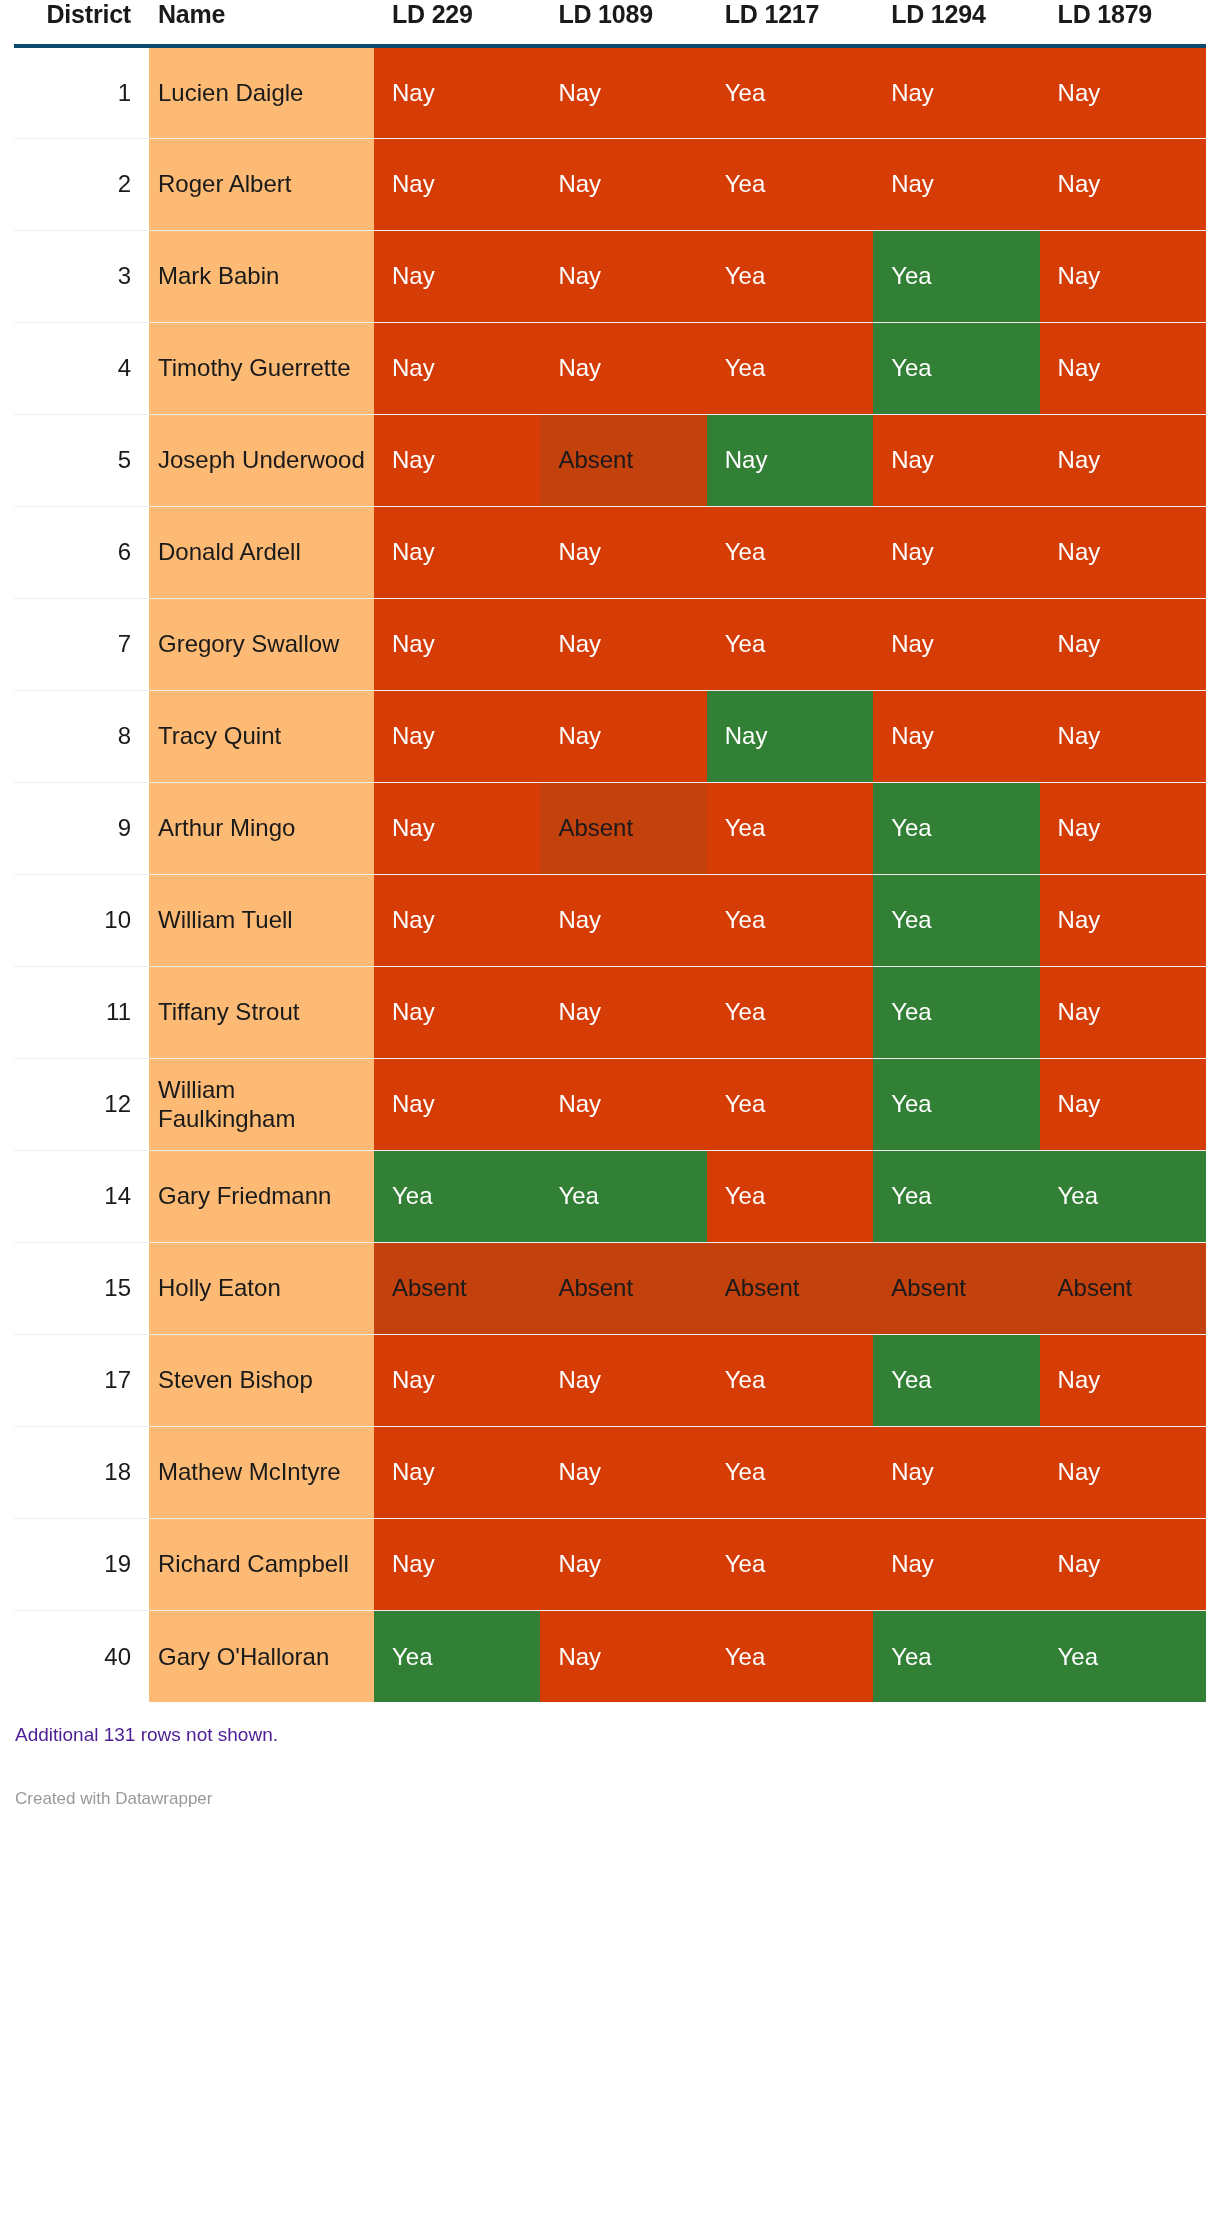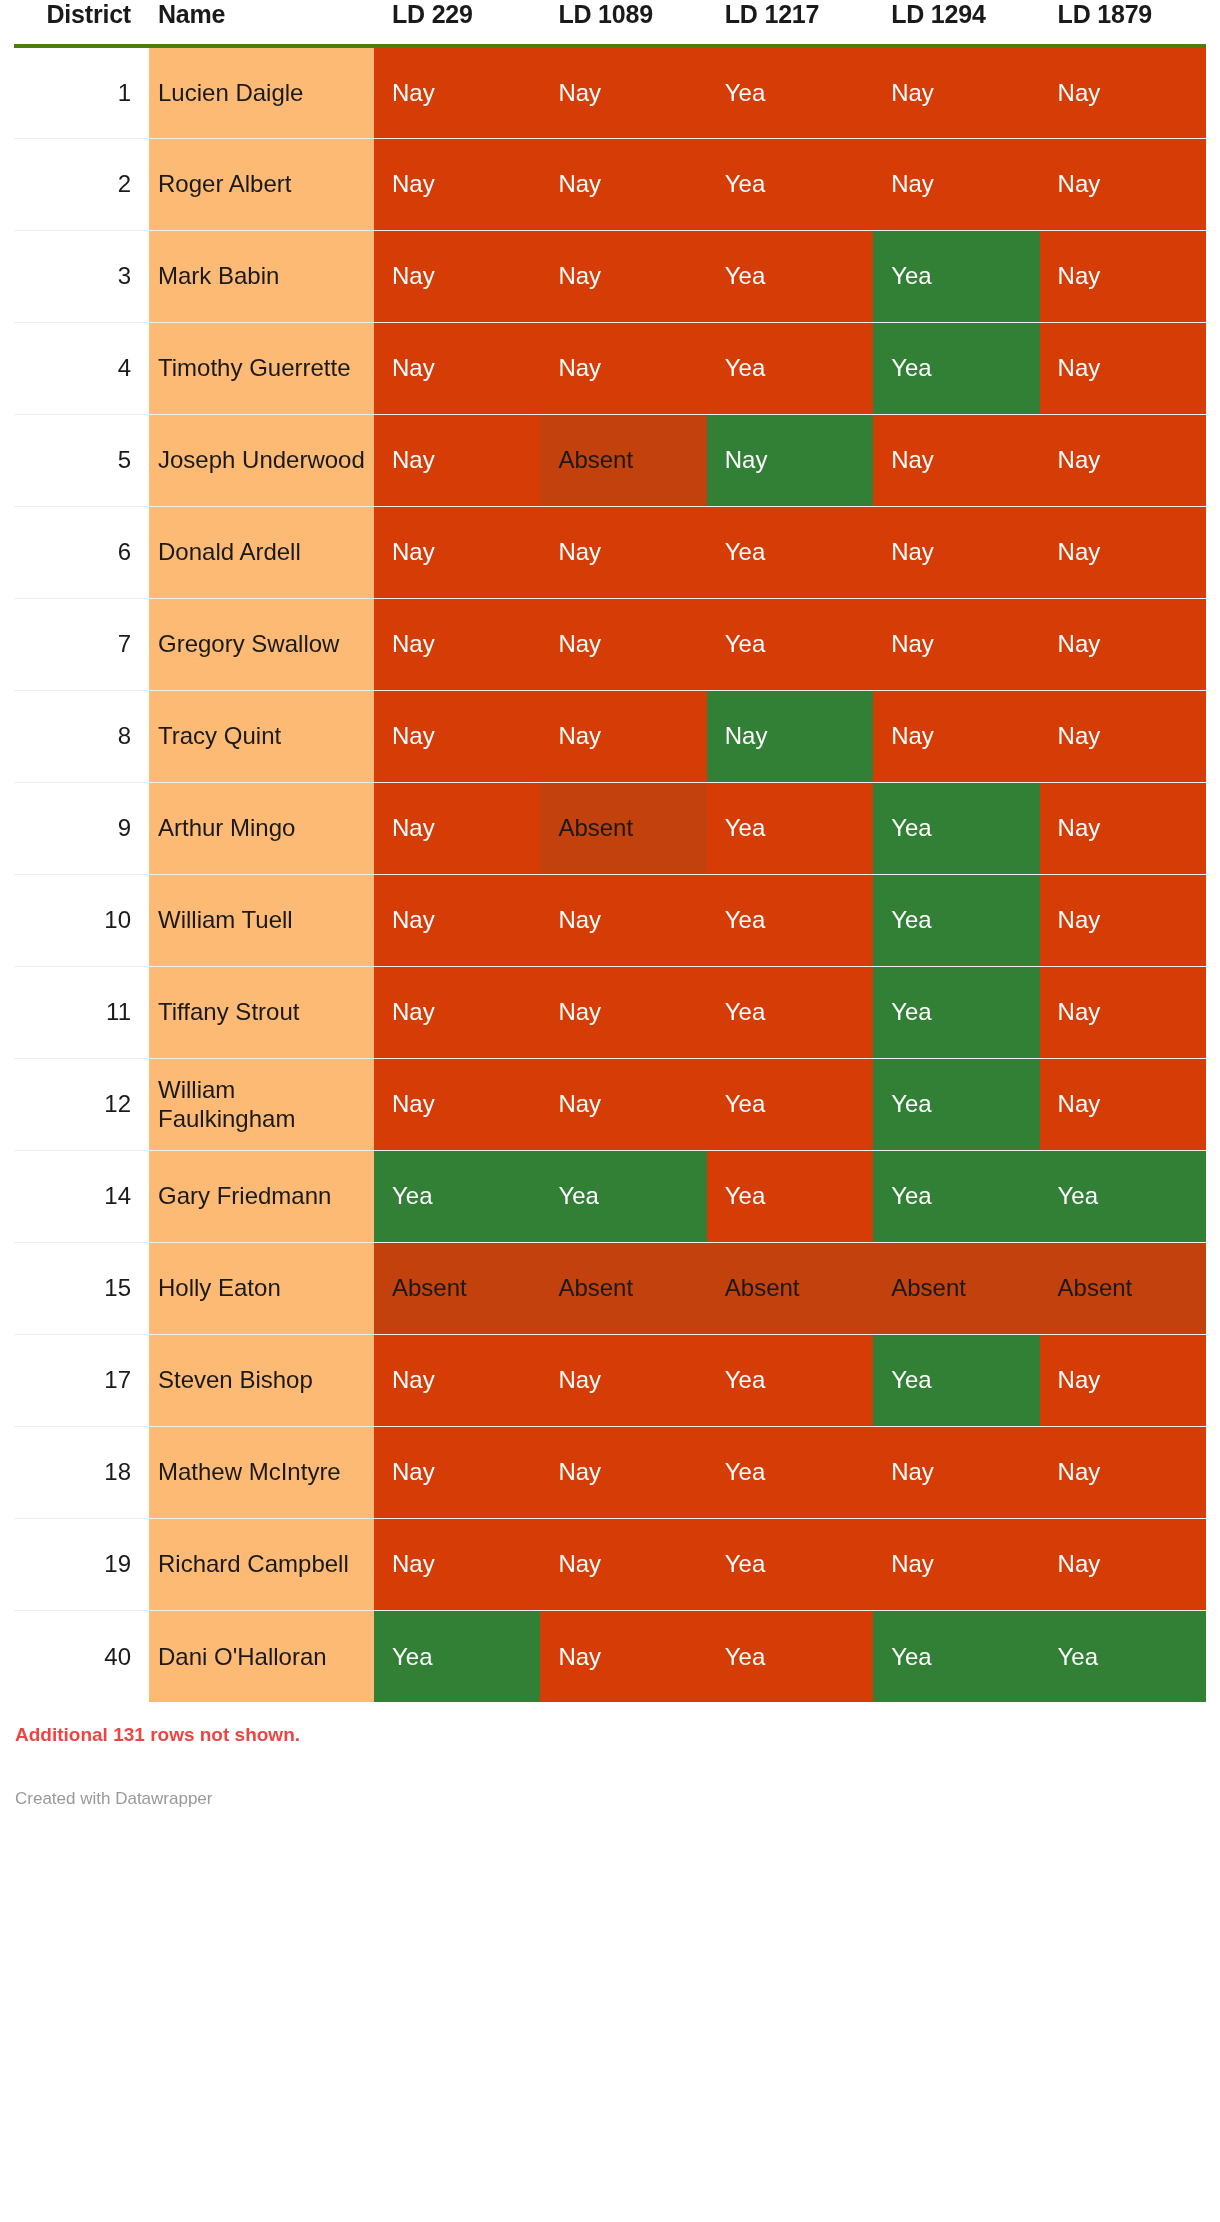--- a/index.html
+++ b/index.html
@@ -51,21 +51,21 @@
     padding-right: 18px;
   }
   thead th.th-name {
     text-align: left;
     padding-left: 9px;
   }
   thead th.th-vote {
     text-align: left;
     padding-left: 18px;
   }
-  thead tr { border-bottom: 4px solid #4d7c0f; }
+  thead tr { border-bottom: 4px solid #0c4a6e; }
 
   
   tbody tr { border-bottom: 1px solid #eeeeee; }
   tbody tr:last-child { border-bottom: none; }
 
   tbody td {
     font-size: 24px;
     line-height: 1.22;
     vertical-align: middle;
     height: 92px;
@@ -91,25 +91,24 @@
     color: #ffffff;
   }
 
   td.vote.bg-red    { background: #d63c06; color: #ffffff; }
   td.vote.bg-green  { background: #327f36; color: #ffffff; }
   td.vote.bg-gray   { background: #c2410c; color: #1a1a1a; }
 
   
   .note-rows {
     font-size: 19px;
-    color: #ef4444;
+    color: #4c1d95;
     margin-top: 22px;
     padding-left: 1px;
     line-height: 1.2;
-    font-weight: bold;
   }
   .note-credit {
     font-size: 17px;
     color: #999999;
     margin-top: 42px;
     padding-left: 1px;
     line-height: 1.2;
   }
 </style>
 </head>
@@ -287,21 +286,21 @@
           <td class="district">19</td>
           <td class="name">Richard Campbell</td>
           <td class="vote bg-red">Nay</td>
           <td class="vote bg-red">Nay</td>
           <td class="vote bg-red">Yea</td>
           <td class="vote bg-red">Nay</td>
           <td class="vote bg-red">Nay</td>
         </tr>
         <tr>
           <td class="district">40</td>
-          <td class="name">Dani O'Halloran</td>
+          <td class="name">Gary O'Halloran</td>
           <td class="vote bg-green">Yea</td>
           <td class="vote bg-red">Nay</td>
           <td class="vote bg-red">Yea</td>
           <td class="vote bg-green">Yea</td>
           <td class="vote bg-green">Yea</td>
         </tr>
       </tbody>
   </table>
 
   <div class="note-rows">Additional 131 rows not shown.</div>

